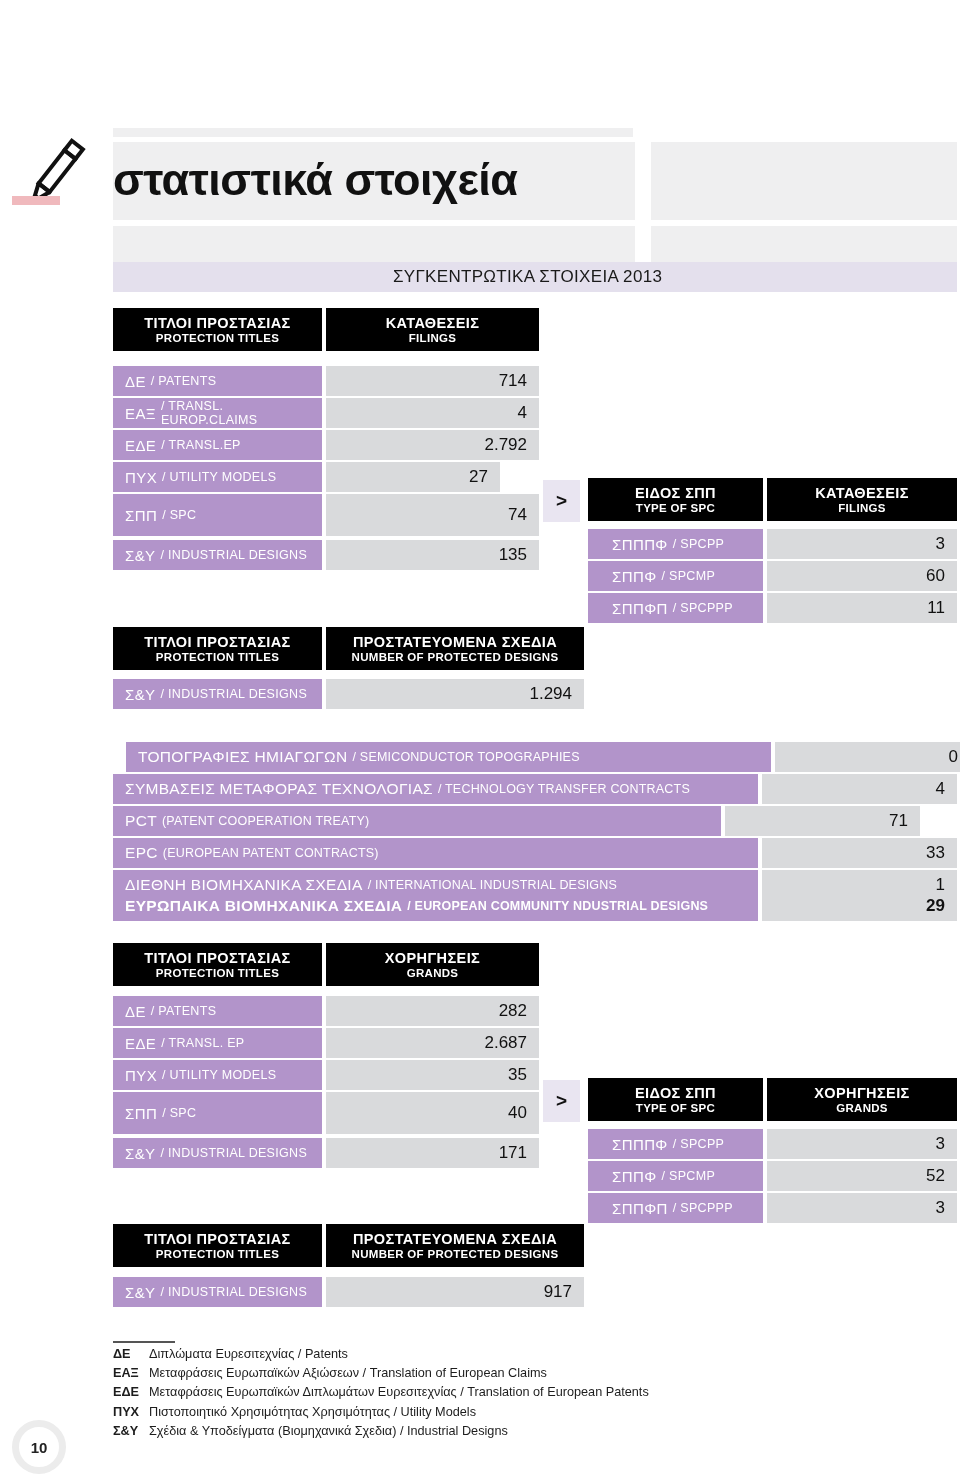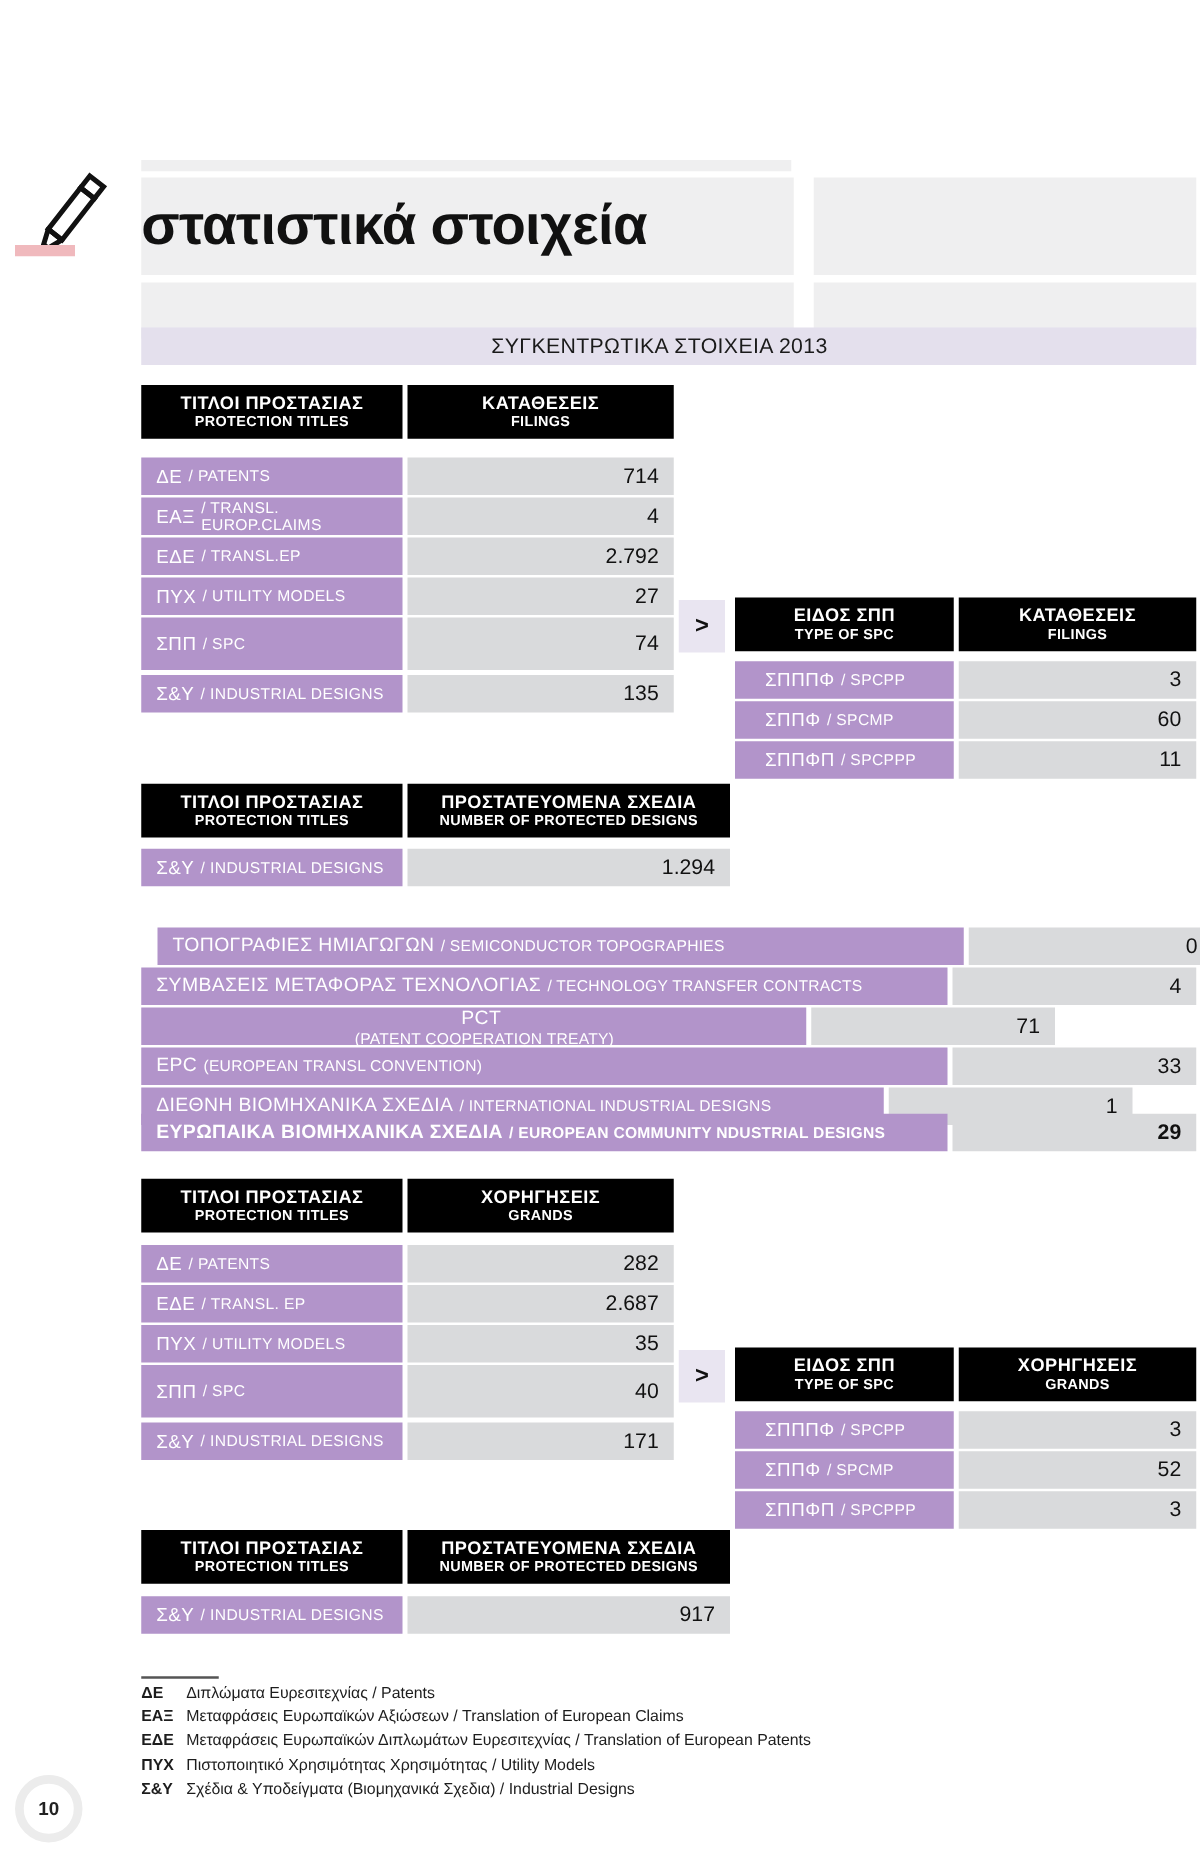--- a/index.html
+++ b/index.html
@@ -168,21 +168,21 @@
   </div>
   <div class="rgap"></div>
   <div class="val" style="width:213px;">2.792</div>
 </div>
 <div class="row" style="left:113px;top:462px;">
   <div class="lab" style="width:209px;">
     <span class="g">ΠΥΧ</span>
     <span class="e">/ UTILITY MODELS</span>
   </div>
   <div class="rgap"></div>
-  <div class="val" style="width:213px;">27</div>
+  <div class="val" style="width:174px;">27</div>
 </div>
 <div class="row" style="left:113px;top:494px;">
   <div class="lab" style="width:209px;height:42px;">
     <span class="g">ΣΠΠ</span>
     <span class="e">/ SPC</span>
   </div>
   <div class="rgap"></div>
   <div class="val" style="width:213px;height:42px;">74</div>
 </div>
 <div class="row" style="left:113px;top:540px;">
@@ -262,37 +262,37 @@
 </div>
 <div class="wrow" style="left:113px;top:774px;">
   <div class="wlab" style="width:645px;">
     <span class="g">ΣΥΜΒΑΣΕΙΣ ΜΕΤΑΦΟΡΑΣ ΤΕΧΝΟΛΟΓΙΑΣ</span>
     <span class="e">/ TECHNOLOGY TRANSFER CONTRACTS</span>
   </div>
   <div class="rgap"></div>
   <div class="wval" style="width:195px;">4</div>
 </div>
 <div class="wrow" style="left:113px;top:806px;">
-  <div class="wlab" style="width:532px;flex-direction:column;">
+  <div class="wlab" style="width:608px;">
     <span class="g">PCT</span>
     <span class="e">(PATENT COOPERATION TREATY)</span>
   </div>
   <div class="rgap"></div>
   <div class="wval" style="width:195px;">71</div>
 </div>
 <div class="wrow" style="left:113px;top:838px;">
   <div class="wlab" style="width:645px;">
     <span class="g">EPC</span>
-    <span class="e">(EUROPEAN TRANSL CONVENTION)</span>
+    <span class="e">(EUROPEAN PATENT CONTRACTS)</span>
   </div>
   <div class="rgap"></div>
   <div class="wval" style="width:195px;">33</div>
 </div>
 <div class="wrow" style="left:113px;top:870px;">
-  <div class="wlab" style="width:594px;">
+  <div class="wlab" style="width:645px;">
     <span class="g">ΔΙΕΘΝΗ ΒΙΟΜΗΧΑΝΙΚΑ ΣΧΕΔΙΑ</span>
     <span class="e">/ INTERNATIONAL INDUSTRIAL DESIGNS</span>
   </div>
   <div class="rgap"></div>
   <div class="wval" style="width:195px;">1</div>
 </div>
 <div class="wrow" style="left:113px;top:891px;font-weight:bold;">
   <div class="wlab" style="width:645px;">
     <span class="g">ΕΥΡΩΠΑΙΚΑ ΒΙΟΜΗΧΑΝΙΚΑ ΣΧΕΔΙΑ</span>
     <span class="e">/ EUROPEAN COMMUNITY NDUSTRIAL DESIGNS</span>

